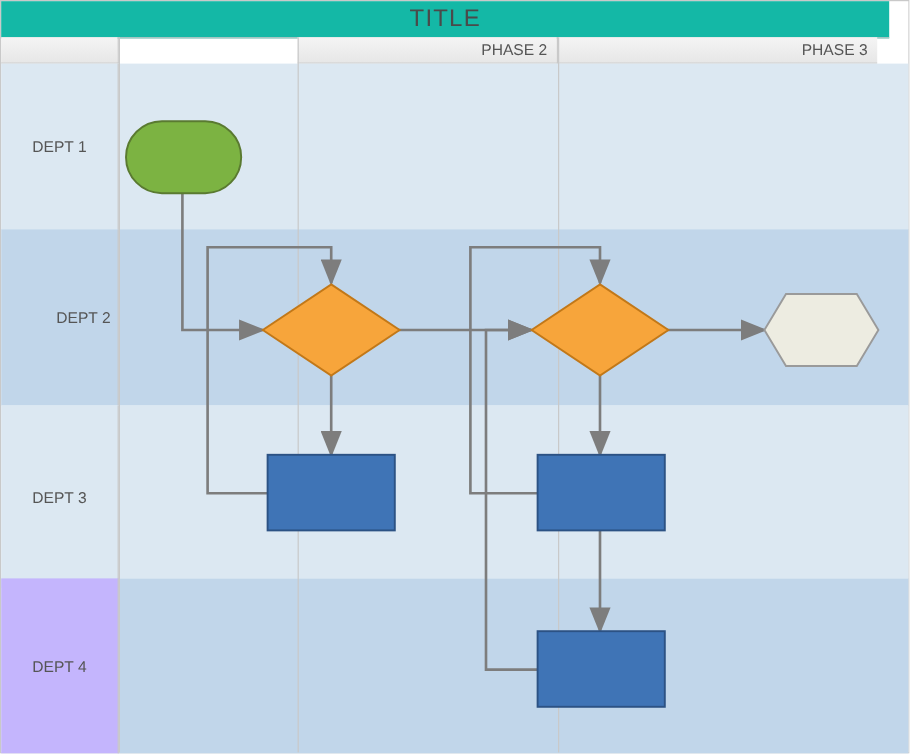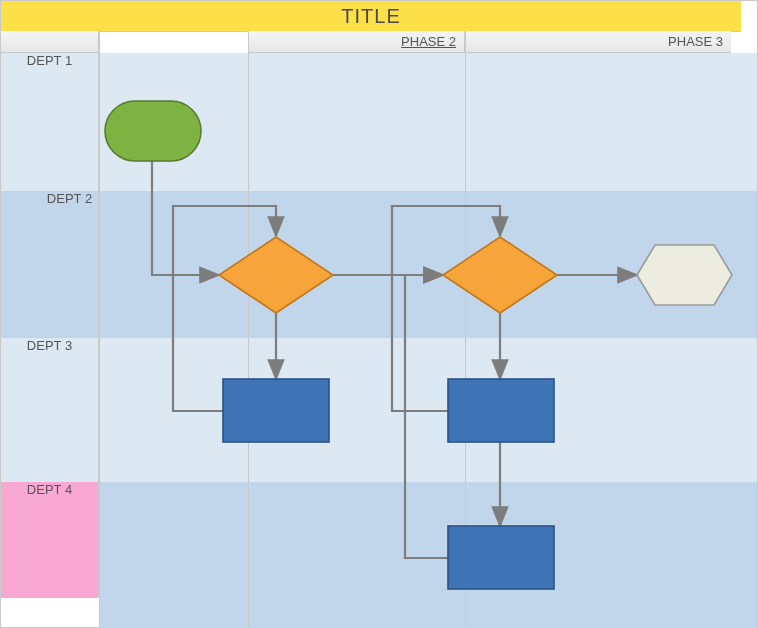--- a/index.html
+++ b/index.html
@@ -20,21 +20,21 @@
   }
   .title-bar {
     position: absolute;
     left: 0; top: 0; right: 16px;
     height: 30px;
     display: flex;
     align-items: center;
     justify-content: center;
     font-size: 20px;
     color: #4a4a4a;
-    background: #fde047;
+    background: #14b8a6;
     border-bottom: 1px solid #c9c9c9;
     letter-spacing: 1px;
   }
   .phase-header {
     position: absolute;
     top: 30px;
     height: 22px;
     display: flex;
     align-items: center;
     justify-content: flex-end;
@@ -44,20 +44,21 @@
     border-right: 1px solid #c9c9c9;
     border-bottom: 1px solid #c9c9c9;
     box-sizing: border-box;
     background: linear-gradient(#f4f4f4, #e7e7e7);
   }
   .dept-header {
     position: absolute;
     left: 0;
     width: 98px;
     display: flex;
+    align-items: center;
     justify-content: center;
     font-size: 13px;
     color: #555;
     border-right: 1px solid #c9c9c9;
     box-sizing: border-box;
   }
   .swimlane {
     position: absolute;
     left: 98px;
     right: 0;
@@ -81,38 +82,38 @@
 </style>
 </head>
 <body>
 
 <div class="canvas">
 
   <div class="title-bar">TITLE</div>
 
   <div class="phase-header" style="left:0; width:98px; justify-content:center;"></div>
 
-  <div class="phase-header" style="left:247px; width:217px;text-decoration:underline;">PHASE 2</div>
+  <div class="phase-header" style="left:247px; width:217px;">PHASE 2</div>
   <div class="phase-header" style="left:464px; width:266px; border-right:none;">PHASE 3</div>
 
   <div class="swimlane" style="top: 52px; height: 138px; background: rgb(220, 232, 242);"></div>
   <div class="swimlane" style="top: 190px; height: 147px; background: rgb(193, 214, 234);"></div>
   <div class="swimlane" style="top: 337px; height: 144px; background: rgb(220, 232, 242);"></div>
   <div class="swimlane" style="top: 481px; height: 146px; background: rgb(193, 214, 234);"></div>
 
   <div class="dept-header" style="top: 52px; height: 138px; background: rgb(220, 232, 242);">
       <span>DEPT 1</span>
     </div>
   <div class="dept-header" style="top: 190px; height: 147px; background: rgb(193, 214, 234); padding-left: 40px;">
       <span>DEPT 2</span>
     </div>
   <div class="dept-header" style="top: 337px; height: 152px; background: rgb(220, 232, 242);">
       <span>DEPT 3</span>
     </div>
-  <div class="dept-header" style="top: 481px; height: 116px; background: #f9a8d4;">
+  <div class="dept-header" style="top: 481px; height: 146px; background: #c4b5fd;">
       <span>DEPT 4</span>
     </div>
 
   <div class="col-divider" style="left:98px;"></div>
   <div class="col-divider" style="left:247px;"></div>
   <div class="col-divider" style="left:464px;"></div>
 
   <svg class="shape-layer">
     <defs>
       <marker id="arrowhead" markerWidth="10" markerHeight="8" refX="9" refY="4" orient="auto">

